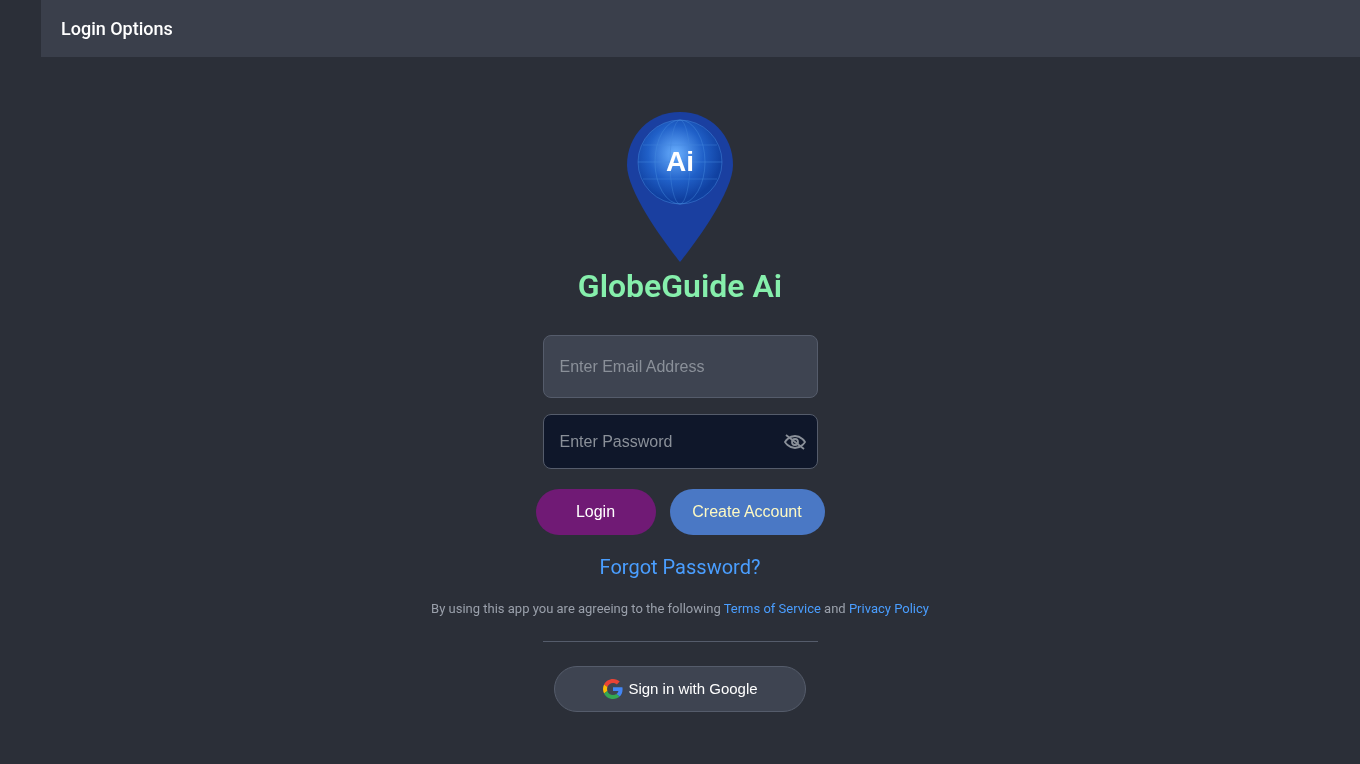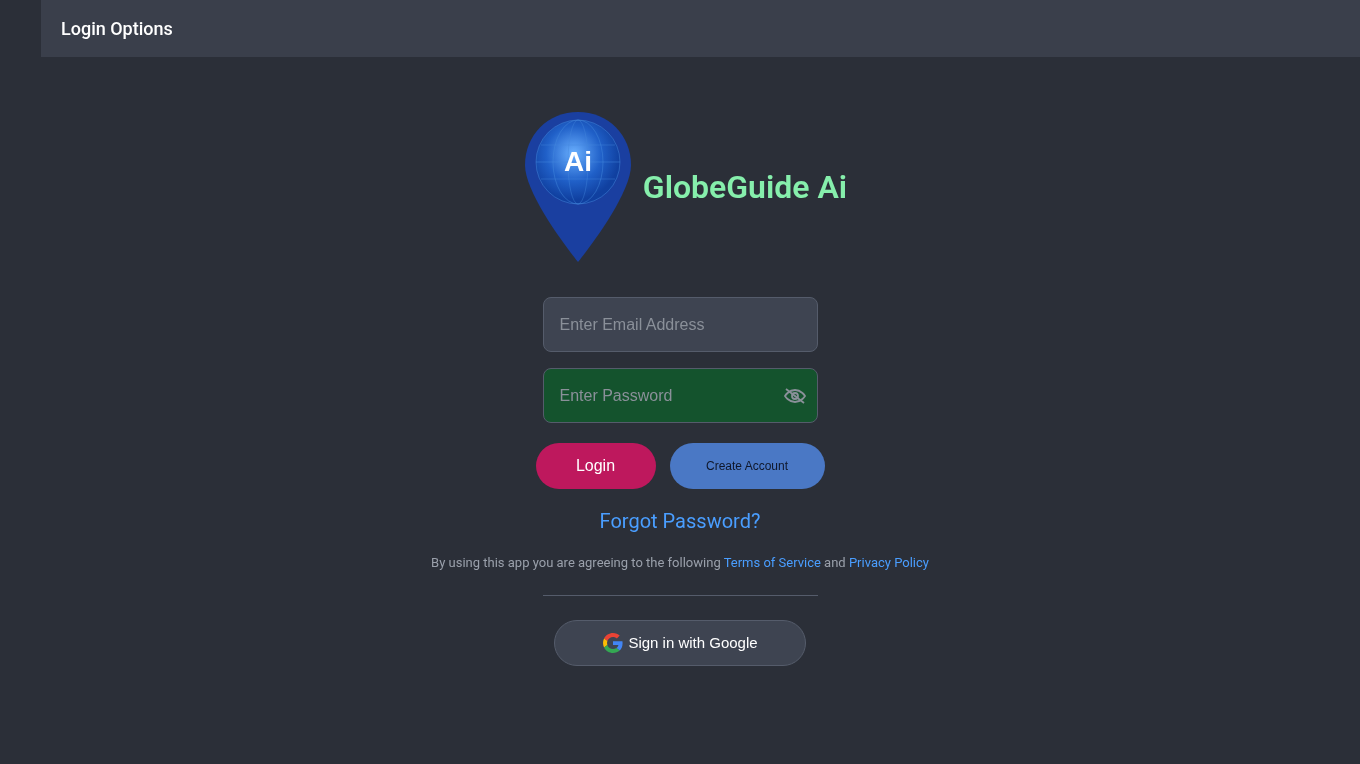--- a/index.html
+++ b/index.html
@@ -37,21 +37,21 @@
     .main-content {
       display: flex;
       flex-direction: column;
       align-items: center;
       padding-top: 50px;
     }
 
     
     .logo-container {
       display: flex;
-      flex-direction: row;
+      flex-direction: column;
       align-items: center;
       margin-bottom: 30px;
     }
 
     .app-title {
       color: #86efac;
       font-size: 32px;
       font-weight: 600;
     }
 
@@ -64,21 +64,21 @@
       gap: 16px;
     }
 
     .input-wrapper {
       position: relative;
       width: 275px;
     }
 
     .text-input {
       width: 275px;
-      height: 55px;
+      height: 63px;
       background-color: #3e4451;
       border: 1px solid #555c6b;
       border-radius: 8px;
       color: #aab0bc;
       font-size: 16px;
       padding: 0 16px;
       outline: none;
     }
 
     .text-input::placeholder {
@@ -86,21 +86,21 @@
     }
 
     .password-wrapper {
       position: relative;
       width: 275px;
     }
 
     .password-input {
       width: 275px;
       height: 55px;
-      background-color: #14532d;
+      background-color: #0f172a;
       border: 1px solid #555c6b;
       border-radius: 8px;
       color: #aab0bc;
       font-size: 16px;
       padding: 0 45px 0 16px;
       outline: none;
     }
 
     .password-input::placeholder {
       color: #8a9099;
@@ -122,37 +122,37 @@
     
     .buttons-row {
       display: flex;
       gap: 14px;
       margin-top: 4px;
     }
 
     .btn-login {
       width: 120px;
       height: 46px;
-      background-color: #be185d;
+      background-color: #701a75;
       border: none;
       border-radius: 25px;
       color: #ffffff;
       font-size: 16px;
       font-weight: 500;
       cursor: pointer;
     }
 
     .btn-create-account {
       width: 155px;
       height: 46px;
       background-color: #4a78c5;
       border: none;
       border-radius: 25px;
-      color: #0f172a;
-      font-size: 12px;
+      color: #fef9c3;
+      font-size: 16px;
       font-weight: 500;
       cursor: pointer;
     }
 
     
     .forgot-password {
       color: #4a9eff;
       font-size: 20px;
       cursor: pointer;
       text-decoration: none;

